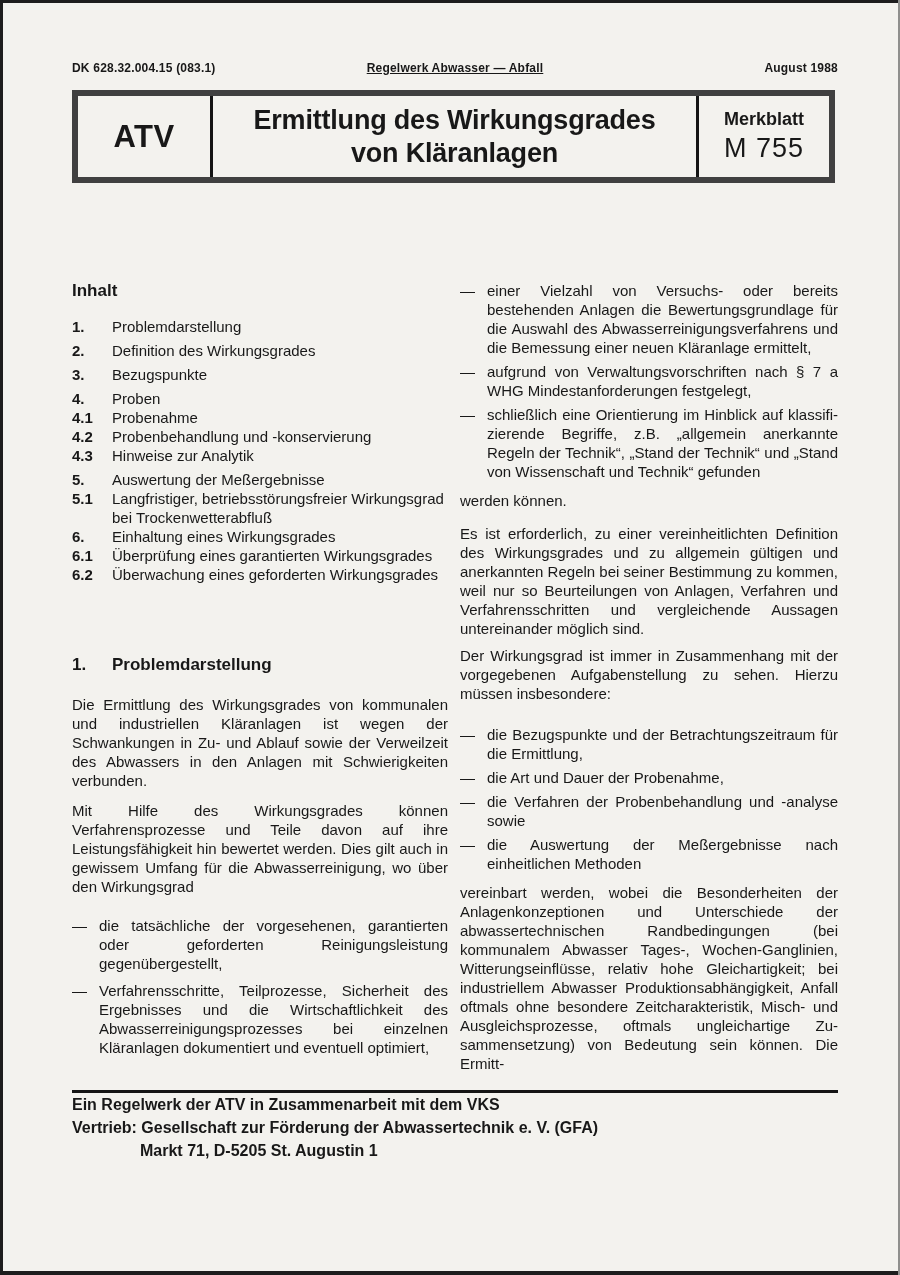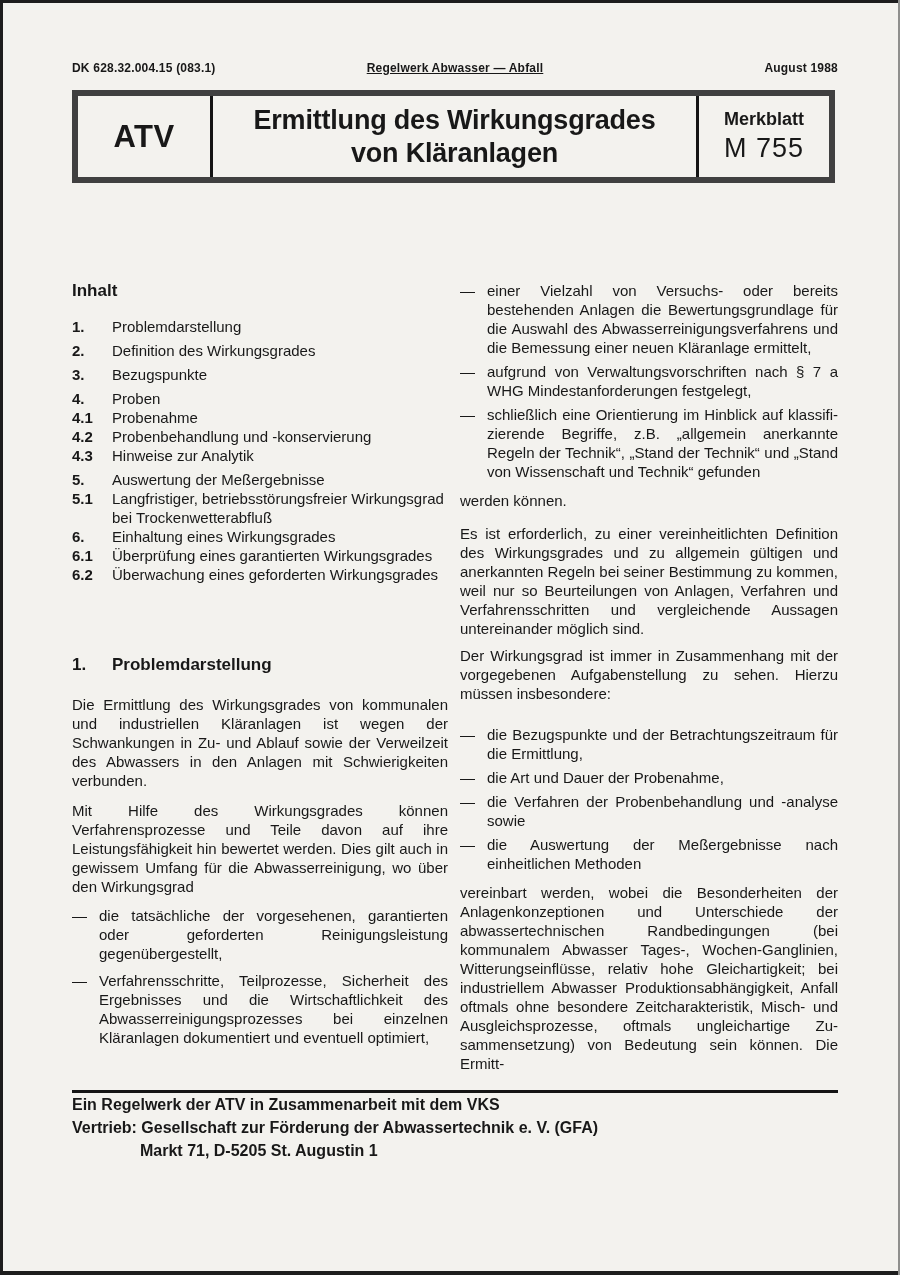--- a/index.html
+++ b/index.html
@@ -56,21 +56,21 @@
   .toc-item { display: flex; }
   .toc-item.sp { margin-top: 5px; }
   .toc-item .num { width: 40px; flex: none; font-weight: bold; }
   .toc-item .lbl { flex: 1; }
 
   .sec-head { display: flex; font-size: 17px; font-weight: bold; margin: 0 0 21px 0; }
   .sec-head .num { width: 40px; flex: none; }
 
   p { margin: 0; text-align: justify; hyphens: manual; }
   .sec1 p.p1 { margin-bottom: 11px; }
-  .sec1 p.p2 { margin-bottom: 10px; }
+  .sec1 p.p2 { margin-bottom: 20px; }
 
   .dash-item { display: flex; }
   .dash-item .dash { width: 27px; flex: none; }
   .dash-item .dtext { flex: 1; text-align: justify; hyphens: manual; }
   .sec1 .dash-item { margin-bottom: 8px; }
   .rcol .dash-top { margin-bottom: 5px; }
   .rcol .dash-mid { margin-bottom: 5px; }
 
   .rcol .after-bullets { margin-top: 10px; text-align: left; }
   .rcol .para-def { margin-top: 14px; }

